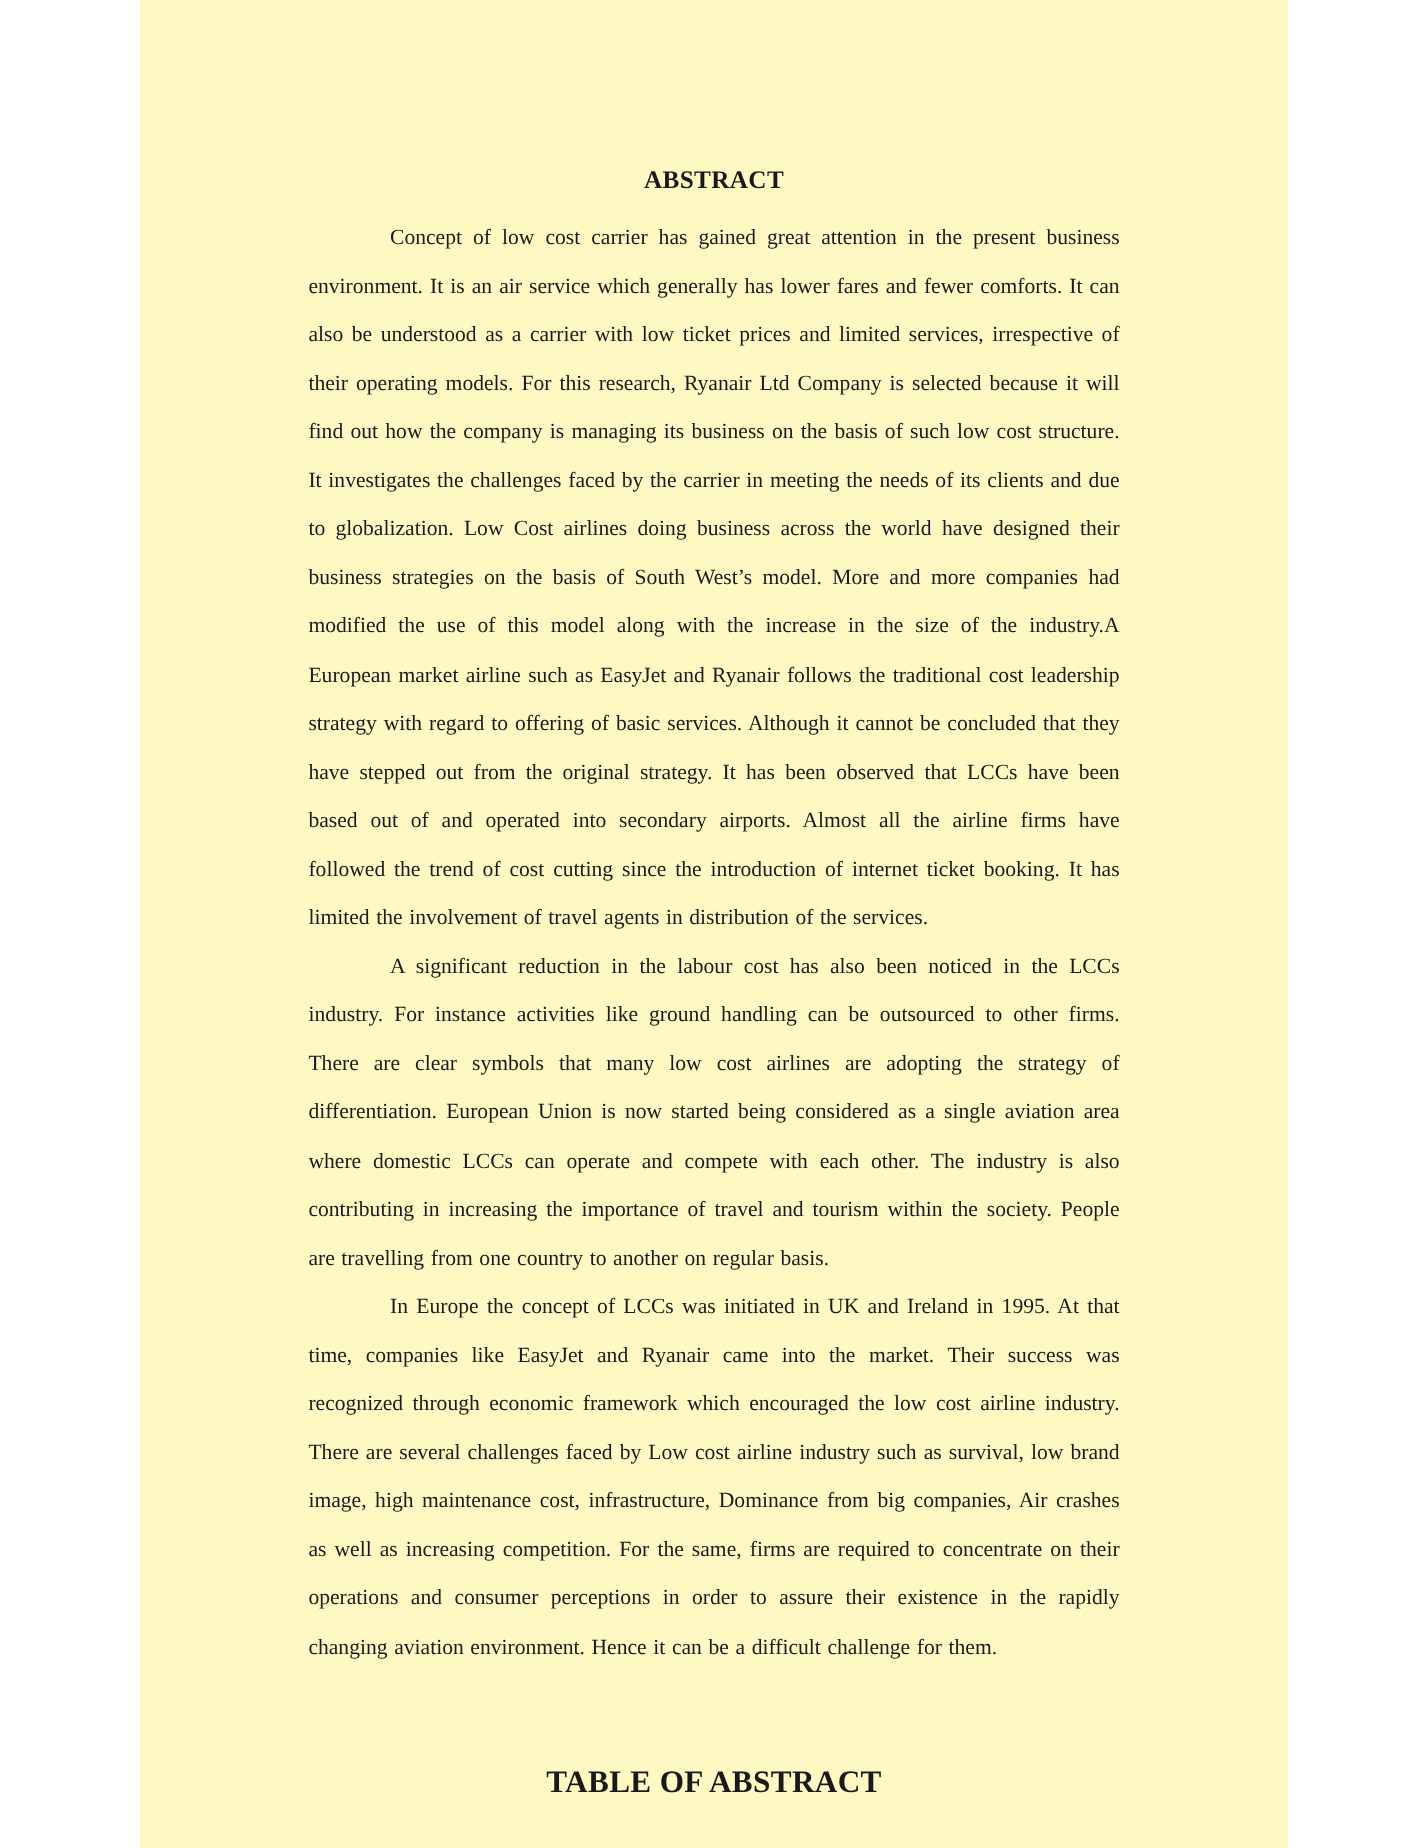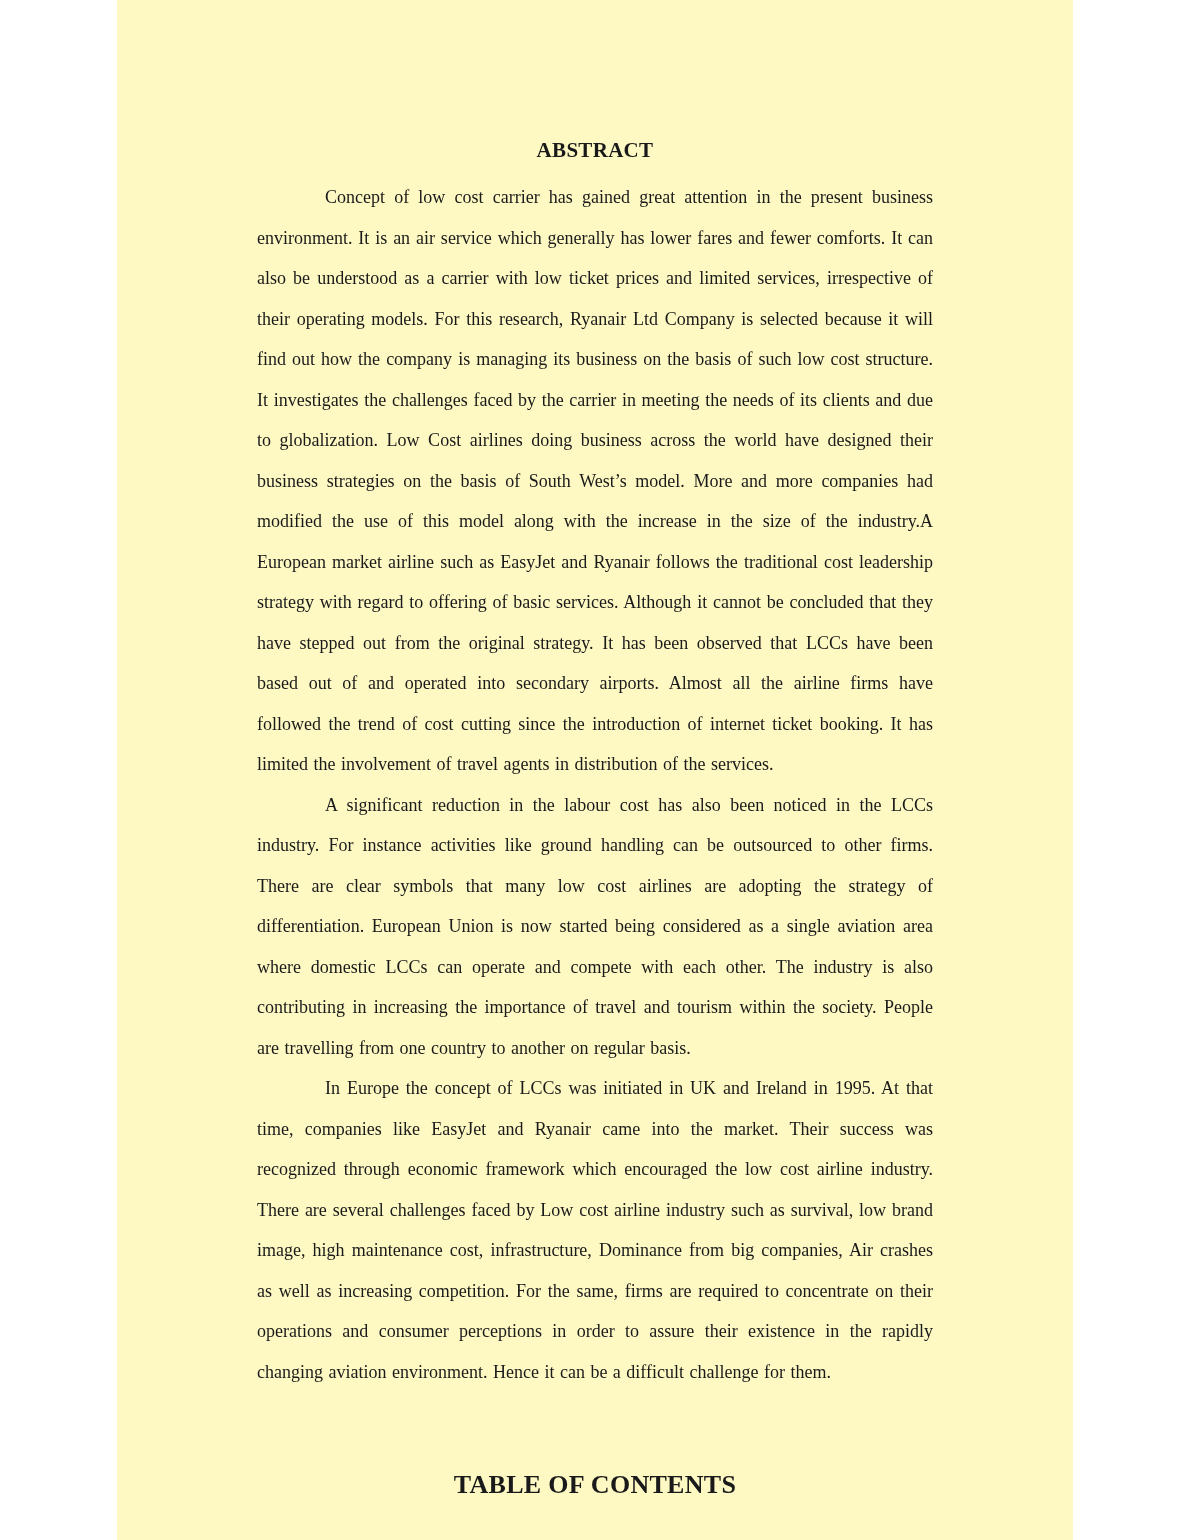--- a/index.html
+++ b/index.html
@@ -46,14 +46,14 @@
 
 <div class="page">
   <h1 class="doc-heading">ABSTRACT</h1>
 
   <div class="doc-body">
     <p>Concept of low cost carrier has gained great attention in the present business environment. It is an air service which generally has lower fares and fewer comforts. It can also be understood as a carrier with low ticket prices and limited services, irrespective of their operating models. For this research, Ryanair Ltd Company is selected because it will find out how the company is managing its business on the basis of such low cost structure. It investigates the challenges faced by the carrier in meeting the needs of its clients and due to globalization. Low Cost airlines doing business across the world have designed their business strategies on the basis of South West’s model. More and more companies had modified the use of this model along with the increase in the size of the industry.A European market airline such as EasyJet and Ryanair follows the traditional cost leadership strategy with regard to offering of basic services. Although it cannot be concluded that they have stepped out from the original strategy. It has been observed that LCCs have been based out of and operated into secondary airports. Almost all the airline firms have followed the trend of cost cutting since the introduction of internet ticket booking. It has limited the involvement of travel agents in distribution of the services.</p>
     <p>A significant reduction in the labour cost has also been noticed in the LCCs industry. For instance activities like ground handling can be outsourced to other firms. There are clear symbols that many low cost airlines are adopting the strategy of differentiation. European Union is now started being considered as a single aviation area where domestic LCCs can operate and compete with each other. The industry is also contributing in increasing the importance of travel and tourism within the society. People are travelling from one country to another on regular basis.</p>
     <p>In Europe the concept of LCCs was initiated in UK and Ireland in 1995. At that time, companies like EasyJet and Ryanair came into the market. Their success was recognized through economic framework which encouraged the low cost airline industry. There are several challenges faced by Low cost airline industry such as survival, low brand image, high maintenance cost, infrastructure, Dominance from big companies, Air crashes as well as increasing competition. For the same, firms are required to concentrate on their operations and consumer perceptions in order to assure their existence in the rapidly changing aviation environment. Hence it can be a difficult challenge for them.</p>
   </div>
 
-  <h2 class="toc-heading">TABLE OF CONTENTS</h2>
+  <h2 class="toc-heading">TABLE OF ABSTRACT</h2>
 </div>
 
 </body></html>

